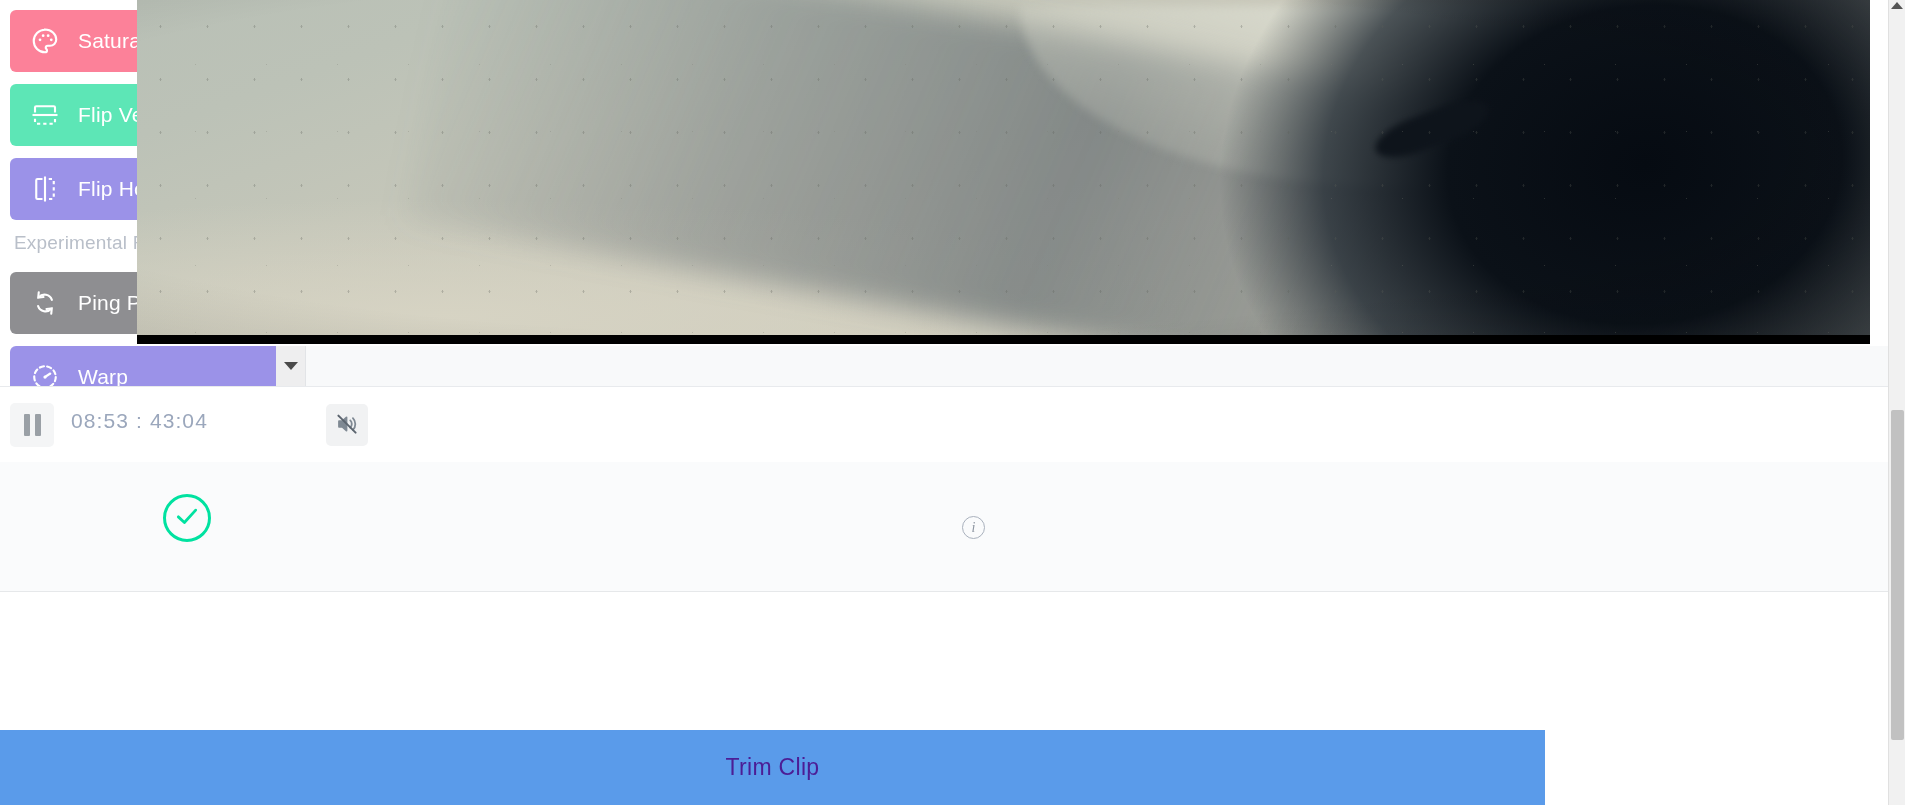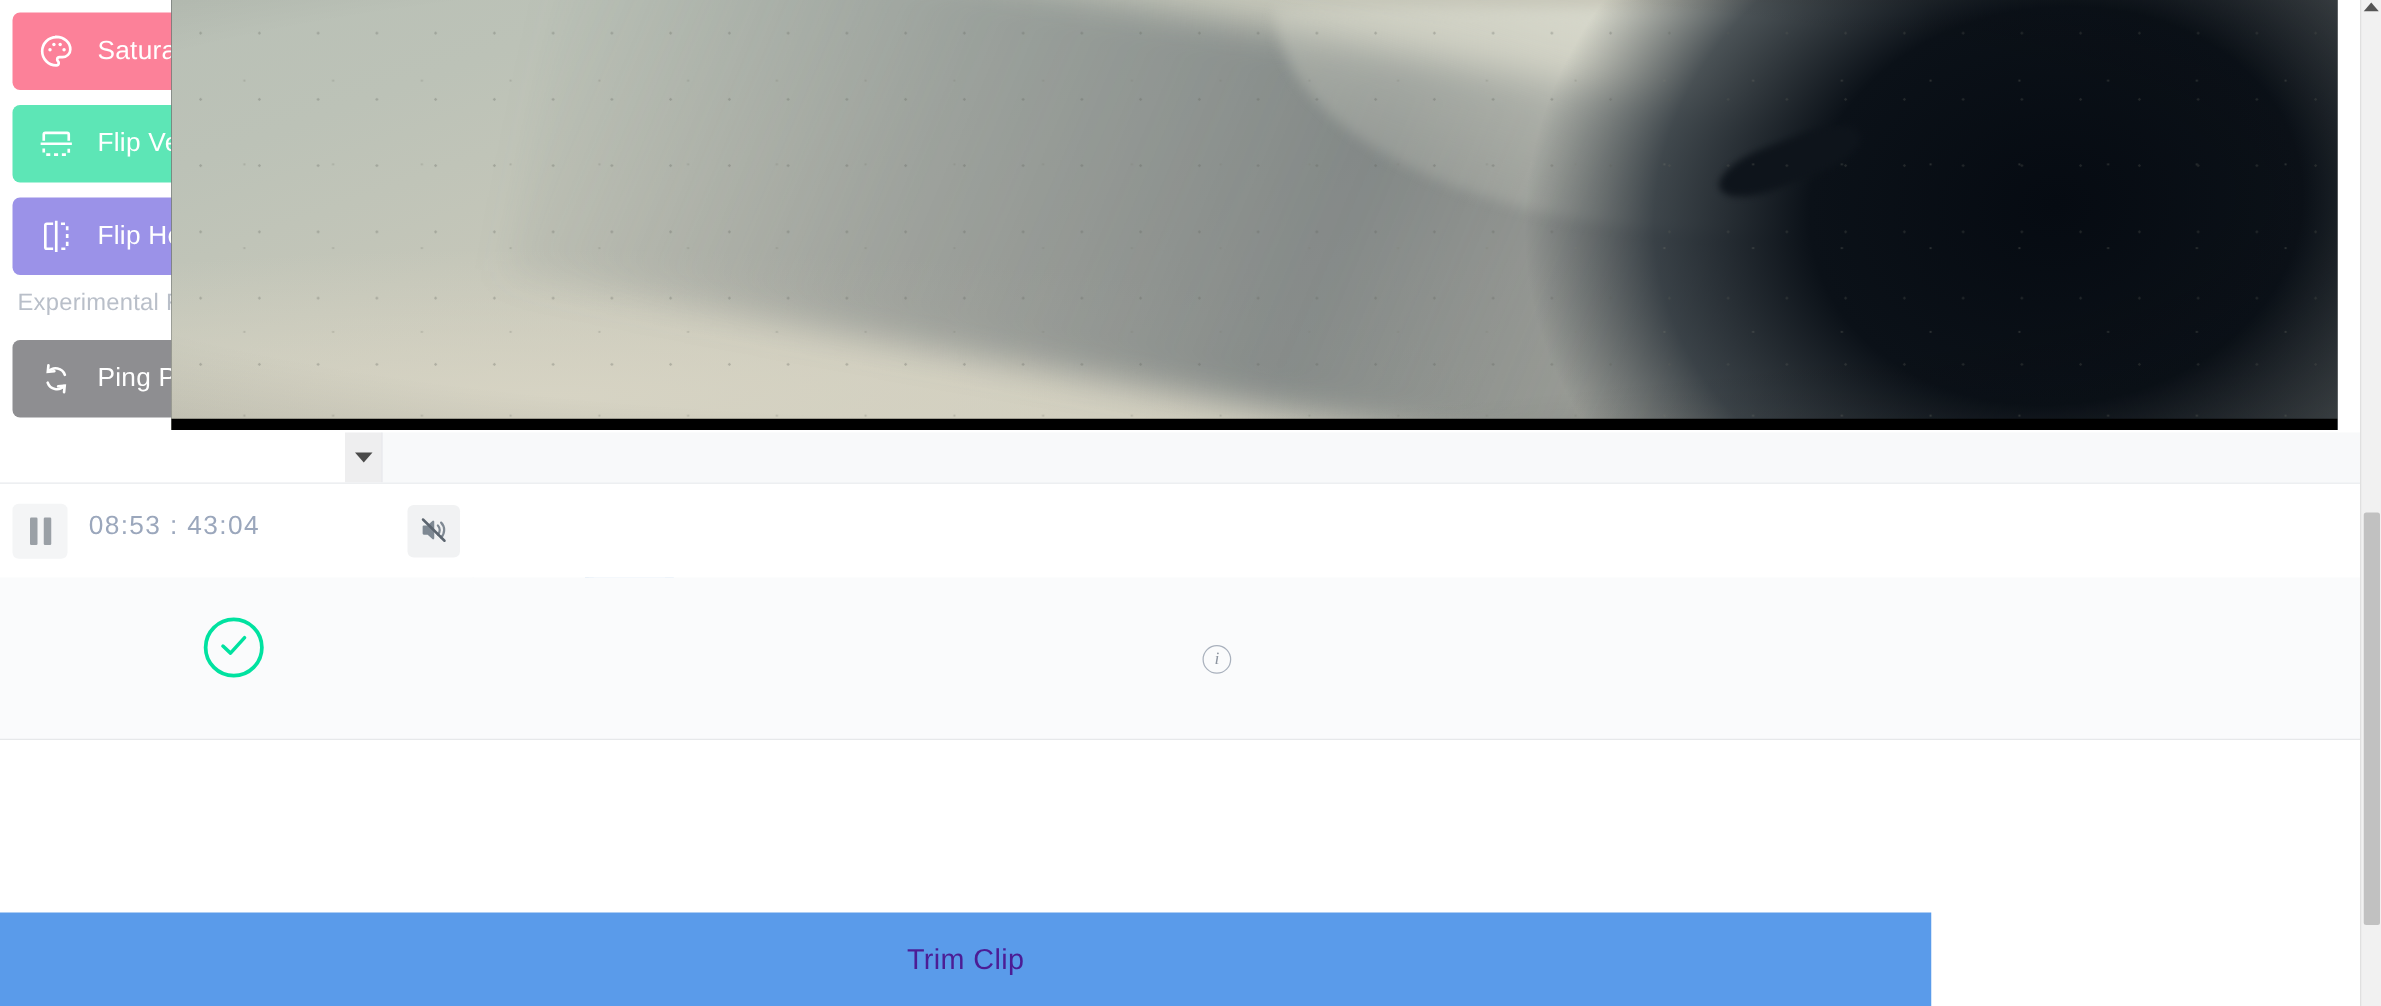--- a/index.html
+++ b/index.html
@@ -340,20 +340,30 @@
         <svg viewBox="0 0 24 24" fill="none" stroke="#ffffff" stroke-width="1.7" stroke-linecap="round">
           <path d="M17.5 9.5A6.2 6.2 0 0 0 7 7.4"></path>
           <polyline points="7,3.4 6.6,7.6 10.8,7.2"></polyline>
           <path d="M6.5 14.5A6.2 6.2 0 0 0 17 16.6"></path>
           <polyline points="17,20.6 17.4,16.4 13.2,16.8"></polyline>
         </svg>
       </span>
       <span class="filter-label">Ping Pong</span>
     </div>
 
+    <div class="filter-btn" id="btn-warp">
+      <span class="ic">
+        <svg viewBox="0 0 24 24" fill="none" stroke="#ffffff" stroke-width="1.7" stroke-linecap="round">
+          <circle cx="12" cy="12" r="8.6" stroke-dasharray="3.4 2.6"></circle>
+          <path d="M12 12l4.2-2.8"></path>
+          <circle cx="12" cy="12" r="1.3" fill="#ffffff" stroke="none"></circle>
+        </svg>
+      </span>
+      <span class="filter-label">Warp</span>
+    </div>
   </div>
 
   <div id="caret-strip"></div>
   <div id="sidebar-caret">
     <span class="tri"></span>
   </div>
 
   <div id="video">
     <div class="sand"></div>
     <div class="shadow-band"></div>

